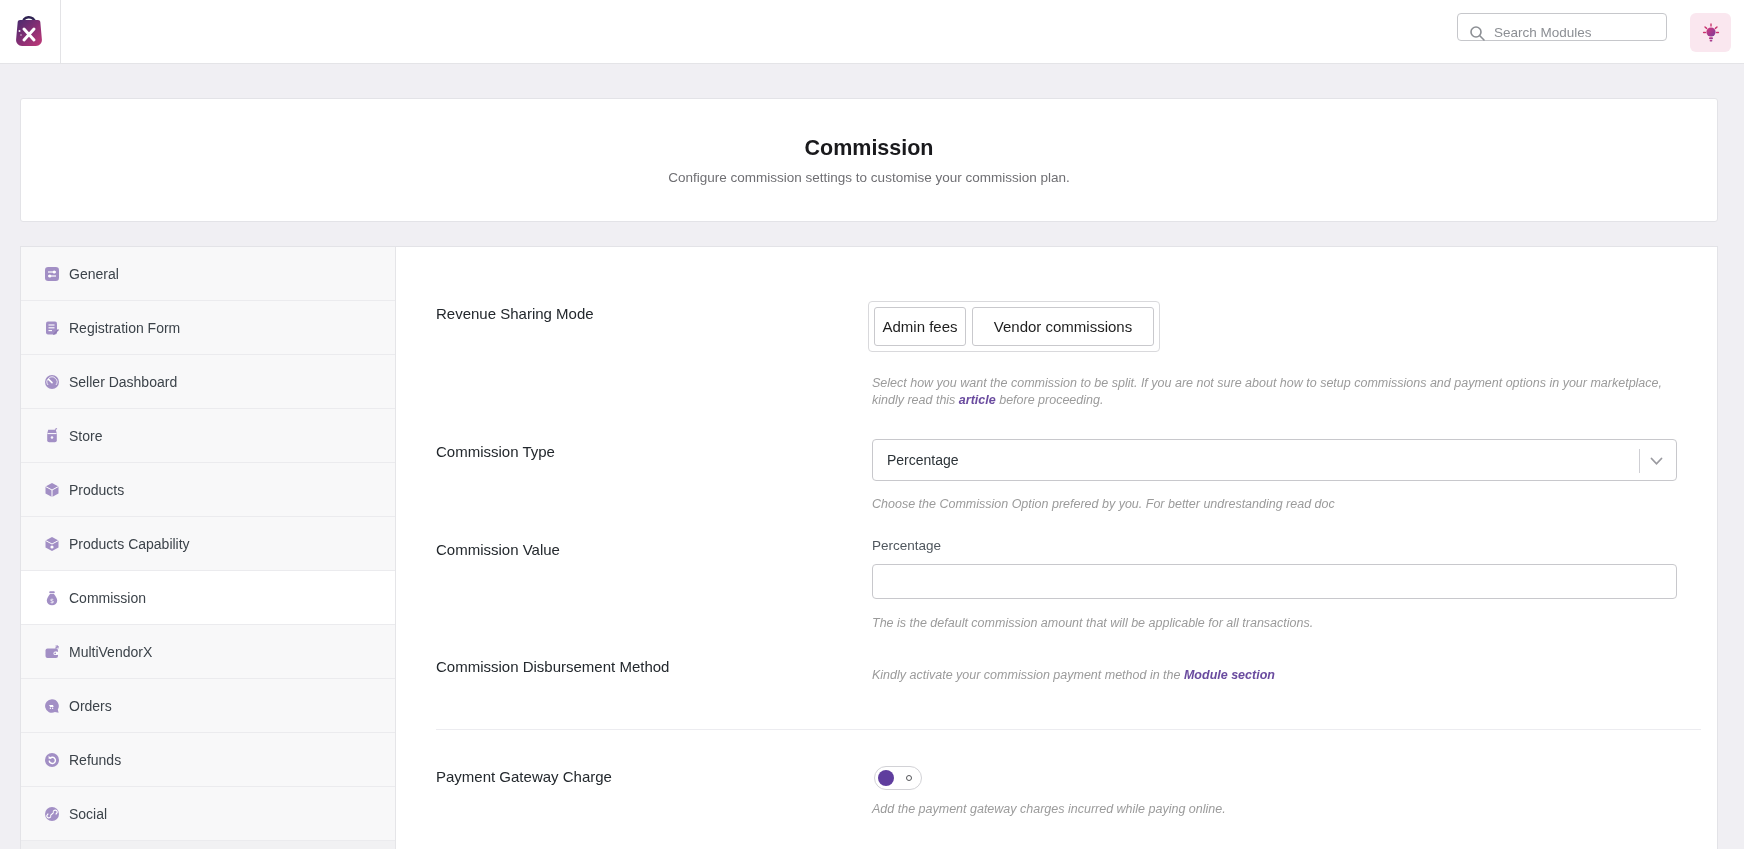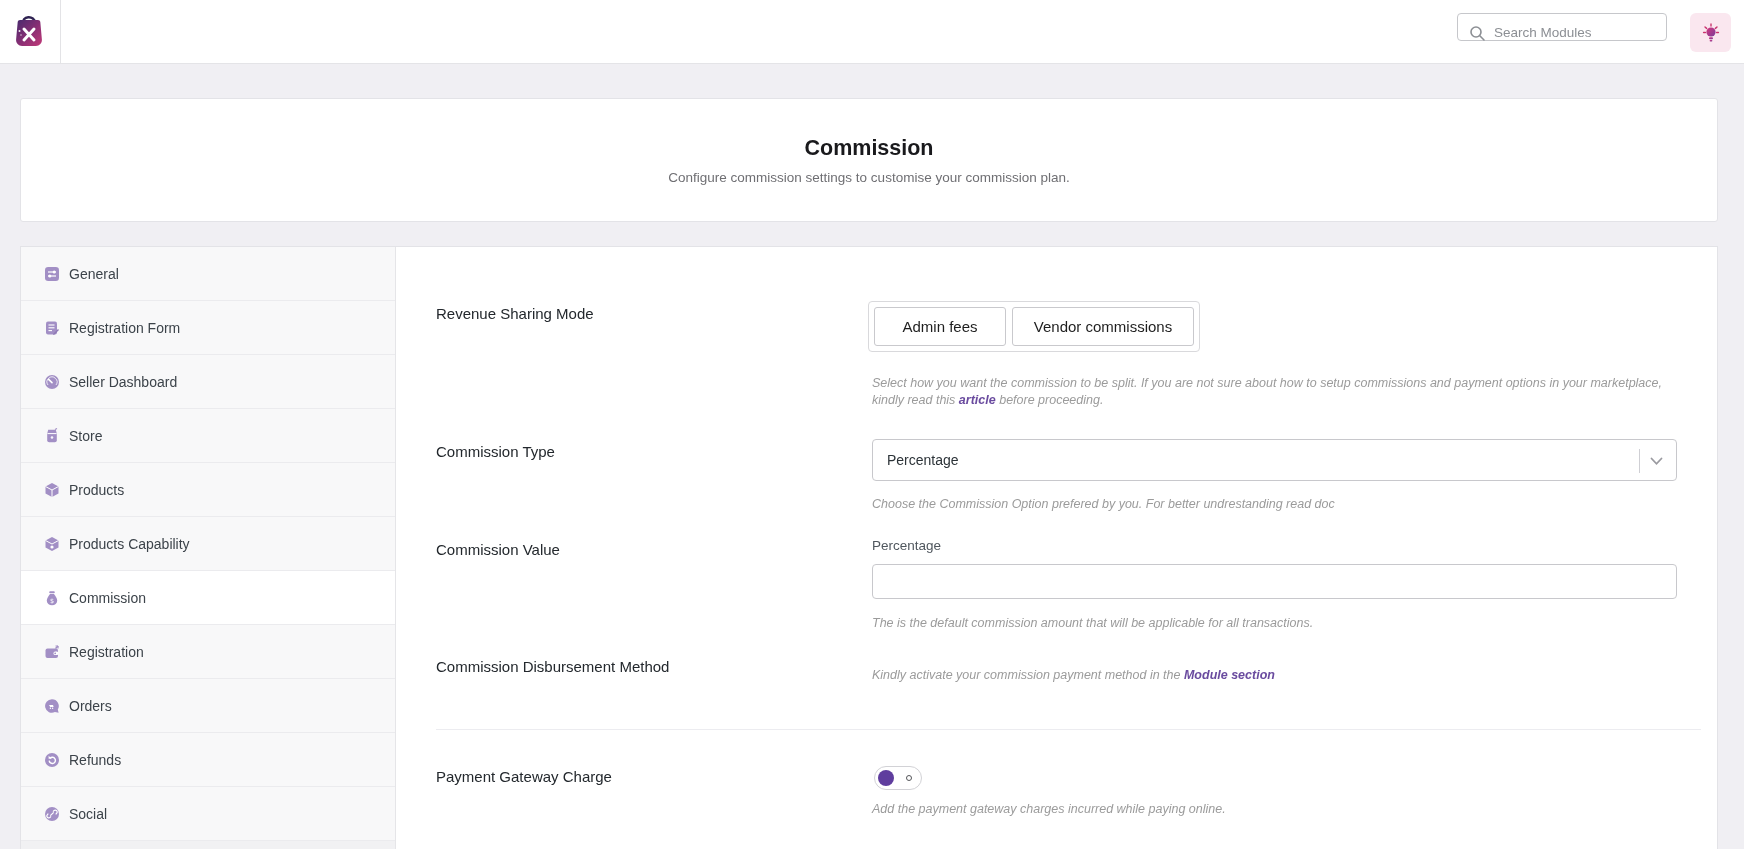--- a/index.html
+++ b/index.html
@@ -46,21 +46,21 @@
   
   .frm-label { position:absolute; left:415px; font-size:15px; color:#23282d; }
   .help { position:absolute; left:851px; font-size:12.5px; font-style:italic; color:#9b9b9b;
           width:790px; line-height:17px; }
   .help .lnk { color:#6a4b9f; font-weight:bold; cursor:pointer; }
 
   .btn-group { position:absolute; left:847px; top:54px; height:51px; padding:5px;
                border:1px solid #d9d9dc; border-radius:4px; display:flex; gap:6px; background:#fff; }
   .seg-btn { height:39px; border:1px solid #c9c9cd; border-radius:3px; background:#fff;
              font-size:15px; color:#1e1e1e; font-family:"Liberation Sans",sans-serif; cursor:pointer; }
-  .seg-btn.b1 { width:132px;text-align:center; }
+  .seg-btn.b1 { width:92px;text-align:center; }
   .seg-btn.b2 { width:182px; }
 
   .select-box { position:absolute; left:851px; top:192px; width:805px; height:42px;
                 border:1px solid #c8c8cc; border-radius:4px; background:#fff; cursor:pointer; }
   .select-box .val { position:absolute; left:14px; top:0; height:40px; display:flex; align-items:center;
                      font-size:14px; color:#2c3338; }
   .select-sep { position:absolute; right:36px; top:9px; width:1px; height:24px; background:#cfcfd4; }
   .select-chev { position:absolute; right:13px; top:17px; }
 
   .sub-label { position:absolute; left:851px; top:291px; font-size:13.5px; color:#50575e; }
@@ -222,21 +222,21 @@
     <div class="side-item">
       <span class="ic">
         <svg viewBox="0 0 16 16" width="16" height="16">
             <path d="M11.5 4.5 l2.5-2.5" stroke="#a28fc5" stroke-width="1.4" fill="none"></path>
             <path d="M14 2 h-2.5 M14 2 v2.5" stroke="#a28fc5" stroke-width="1.2" fill="none"></path>
             <rect x="1.5" y="4.5" width="12.5" height="9.5" rx="2" fill="#a28fc5"></rect>
             <rect x="9.5" y="7.6" width="5" height="3.4" rx="1.6" fill="#fff"></rect>
             <circle cx="11.2" cy="9.3" r=".9" fill="#a28fc5"></circle>
           </svg>
       </span>
-      <span>Registration</span>
+      <span>MultiVendorX</span>
     </div>
 
     <div class="side-item">
       <span class="ic">
         <svg viewBox="0 0 16 16" width="16" height="16">
             <path d="M8 1.2 a6.8 6.8 0 1 0 2.9 12.9 L14.6 14.8 l-.8-3.3 A6.8 6.8 0 0 0 8 1.2 Z" fill="#a28fc5"></path>
             <path d="M5 7 h4 l.6 2 h-3.4 Z" fill="#fff"></path>
             <circle cx="6.4" cy="10.2" r=".7" fill="#fff"></circle>
             <circle cx="8.6" cy="10.2" r=".7" fill="#fff"></circle>
           </svg>

